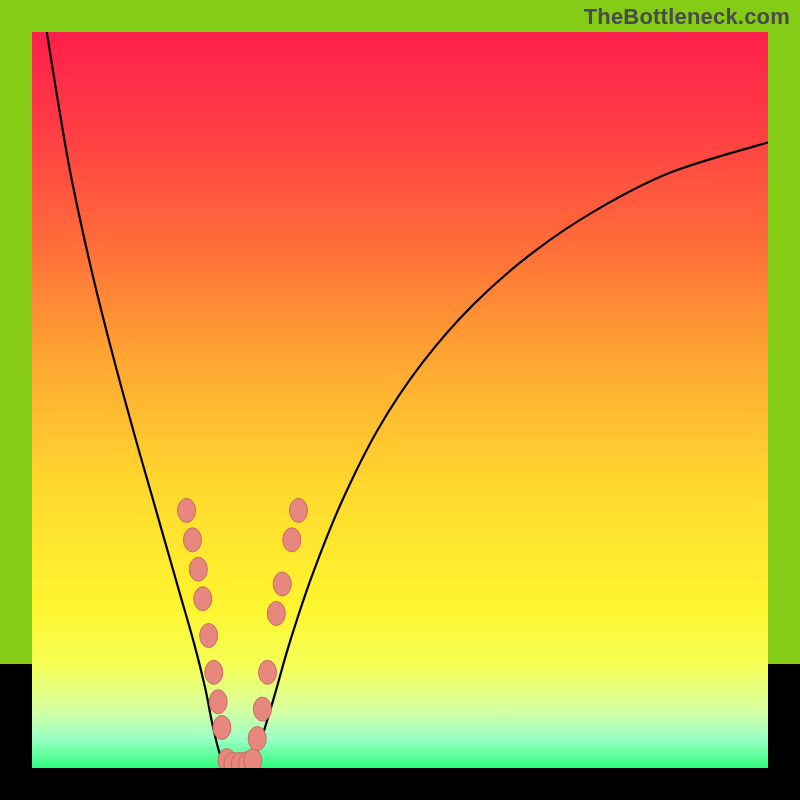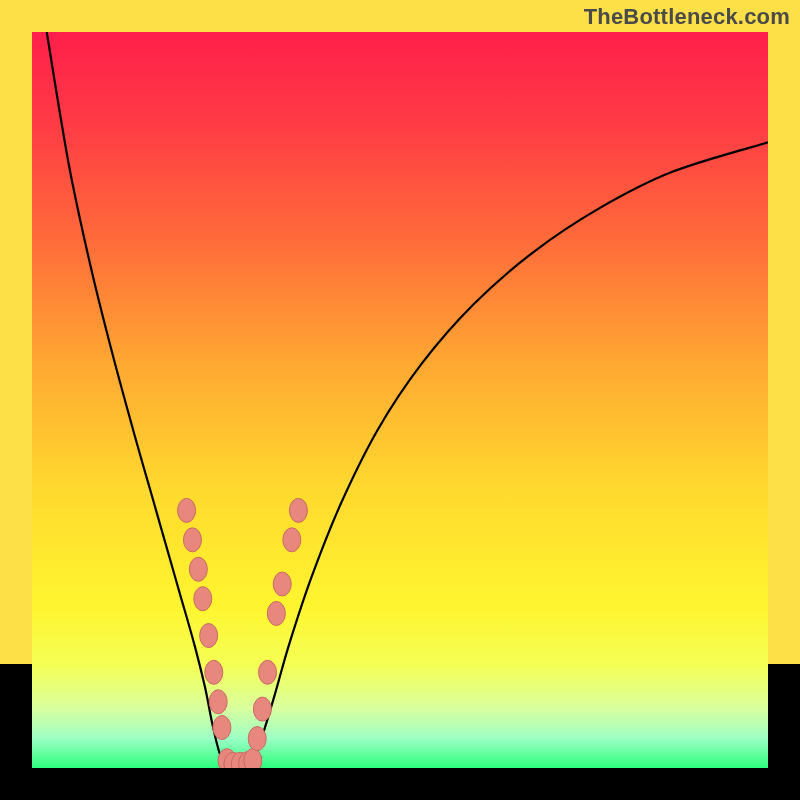--- a/index.html
+++ b/index.html
@@ -9,21 +9,21 @@
     height: 800px;
     background: #000;
     overflow: hidden;
     font-family: Arial, Helvetica, sans-serif;
   }
   .frame {
     position: absolute;
     top: 0; left: 0;
     width: 800px;
     height: 664px;
-    background: #fde047;
+    background: #84cc16;
   }
   .plot {
     position: absolute;
     top: 32px;
     left: 32px;
     width: 736px;
     height: 736px;
     overflow: hidden;
   }
   .watermark {

